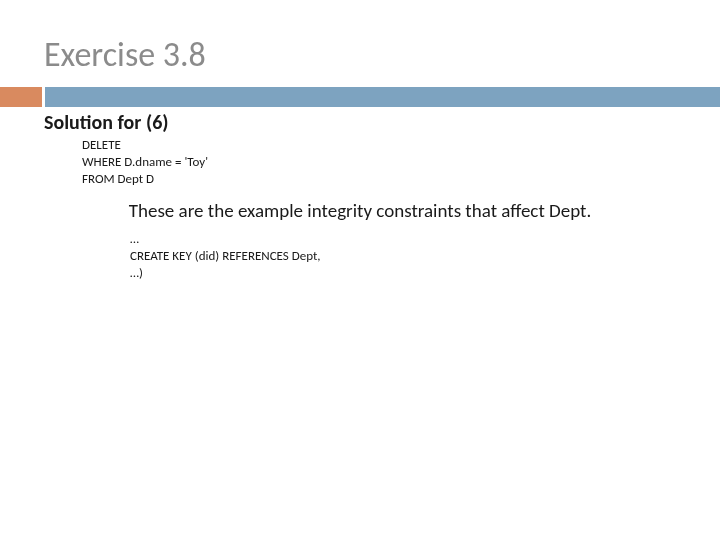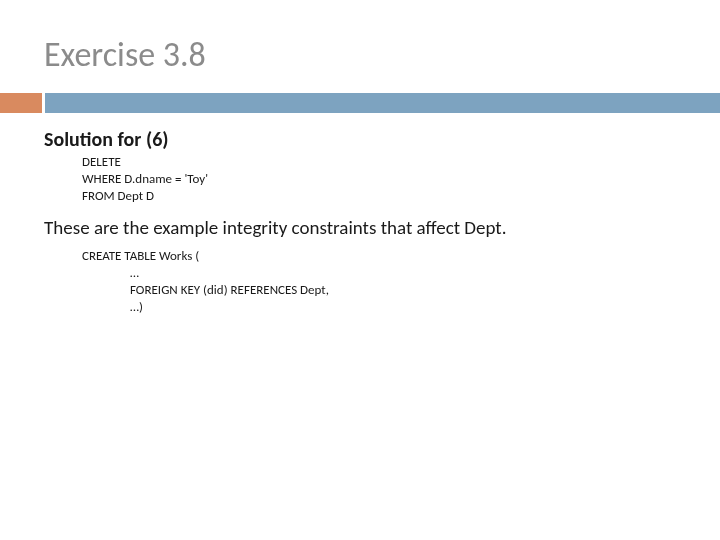--- a/index.html
+++ b/index.html
@@ -8,21 +8,21 @@
     height: 540px;
     background: #ffffff;
     font-family: 'Segoe UI', 'Calibri', Arial, sans-serif;
     overflow: hidden;
     position: relative;
   }
   .title {
     font-size: 34px;
     color: #8b8b8b;
     font-weight: 400;
-    padding: 34px 0 18px 44px;
+    padding: 34px 0 12px 44px;
   }
   .band-row {
     display: flex;
     align-items: stretch;
     height: 20px;
     margin-bottom: 2px;
   }
   .accent-block {
     width: 42px;
     background: #d98a5f;
@@ -37,35 +37,36 @@
   }
   .content {
     padding: 0 44px 0 44px;
     font-size: 19px;
     color: #1a1a1a;
     line-height: 1.32;
   }
   .subhead {
     font-weight: 700;
     font-size: 20px;
-    margin-top: 13px;
+    margin-top: 2px;
     margin-bottom: 2px;
   }
   .code-block {
     font-size: 13px;
     margin-left: 38px;
     line-height: 1.3;
     margin-bottom: 10px;
   }
   .code-indent {
     margin-left: 48px;
   }
   .para {
     margin-bottom: 8px;
     margin-top: 4px;
+    text-align: center;
   }
 </style>
 </head>
 <body>
 
 <div class="title">Exercise 3.8</div>
 
 <div class="band-row">
   <div class="accent-block"></div>
   <div class="gap"></div>
@@ -77,19 +78,18 @@
 
   <div class="code-block">
     <div>DELETE</div>
     <div>WHERE D.dname = 'Toy'</div>
     <div>FROM Dept D</div>
   </div>
 
   <div class="para">These are the example integrity constraints that affect Dept.</div>
 
   <div class="code-block" style="margin-top:6px;">
-    <div>CREATE TABLE Works (</div>
     <div class="code-indent">…</div>
-    <div class="code-indent">FOREIGN KEY (did) REFERENCES Dept,</div>
+    <div class="code-indent">CREATE KEY (did) REFERENCES Dept,</div>
     <div class="code-indent">…)</div>
   </div>
 
 </div>
 
 </body></html>

